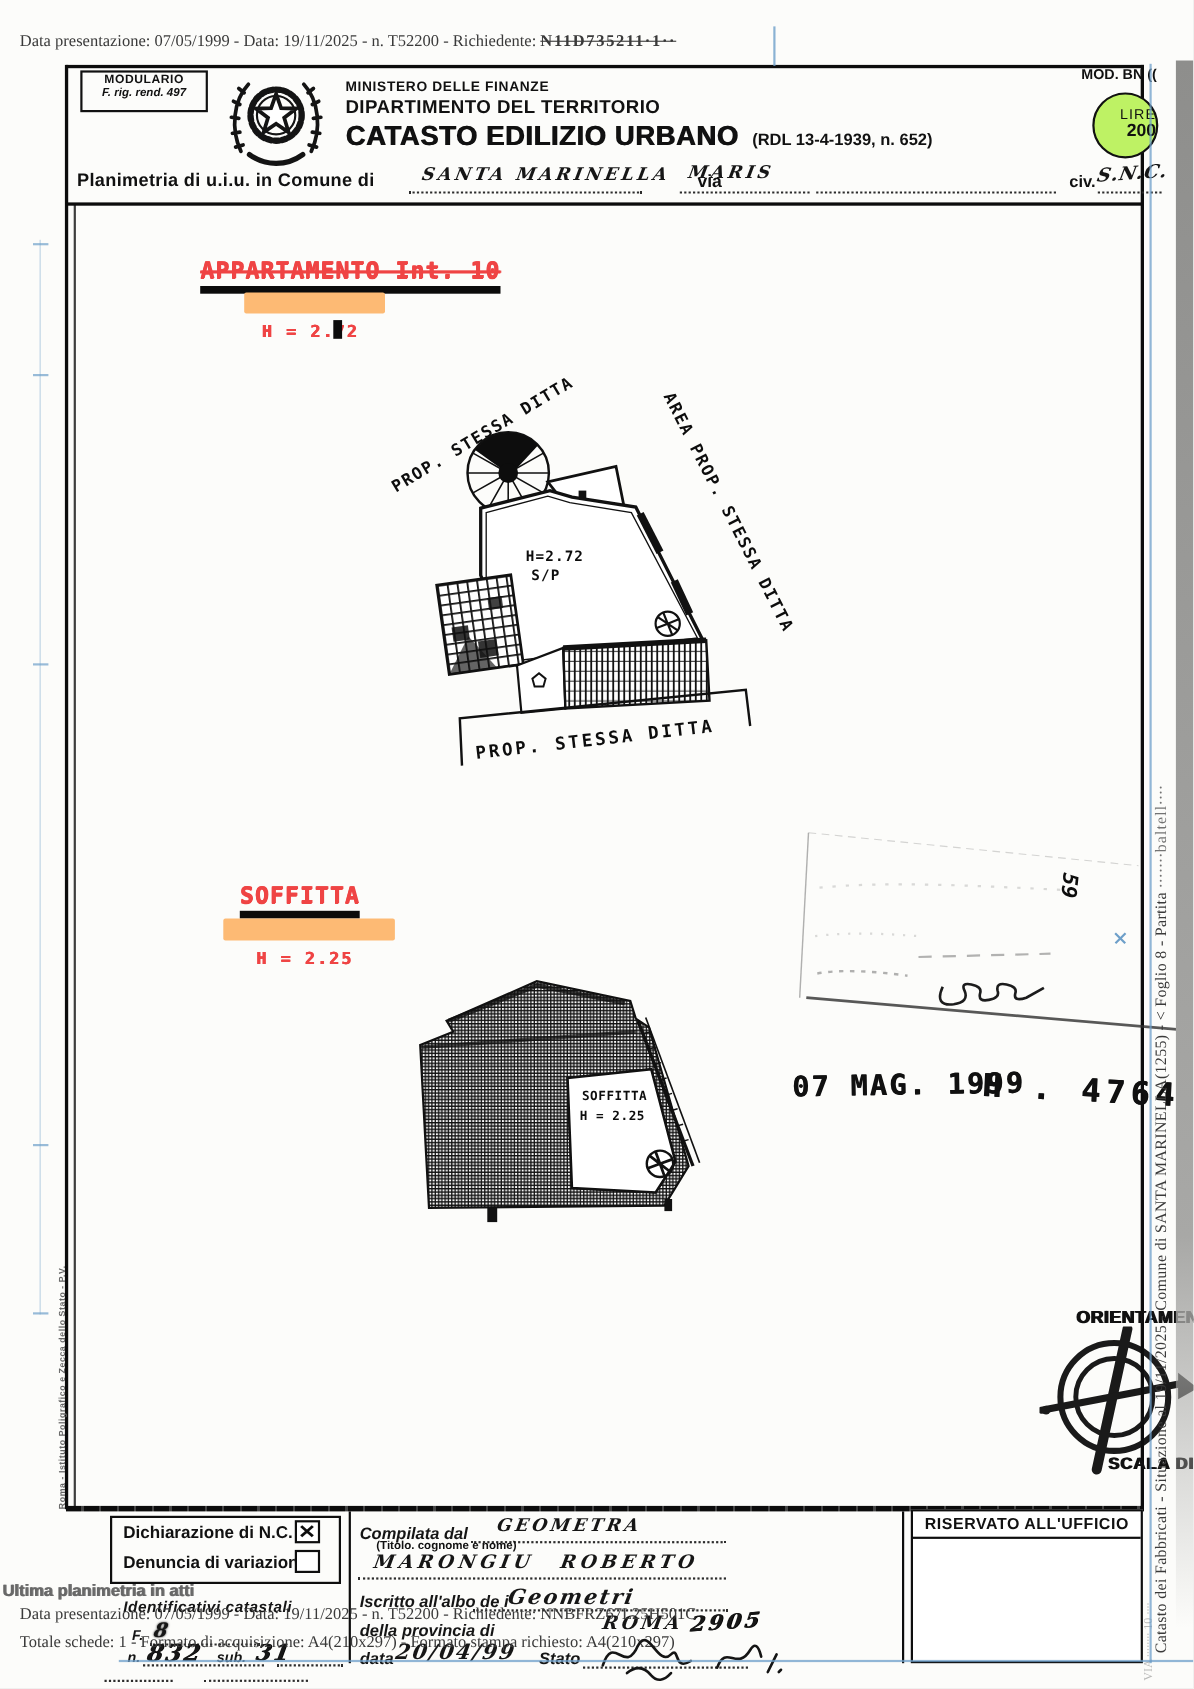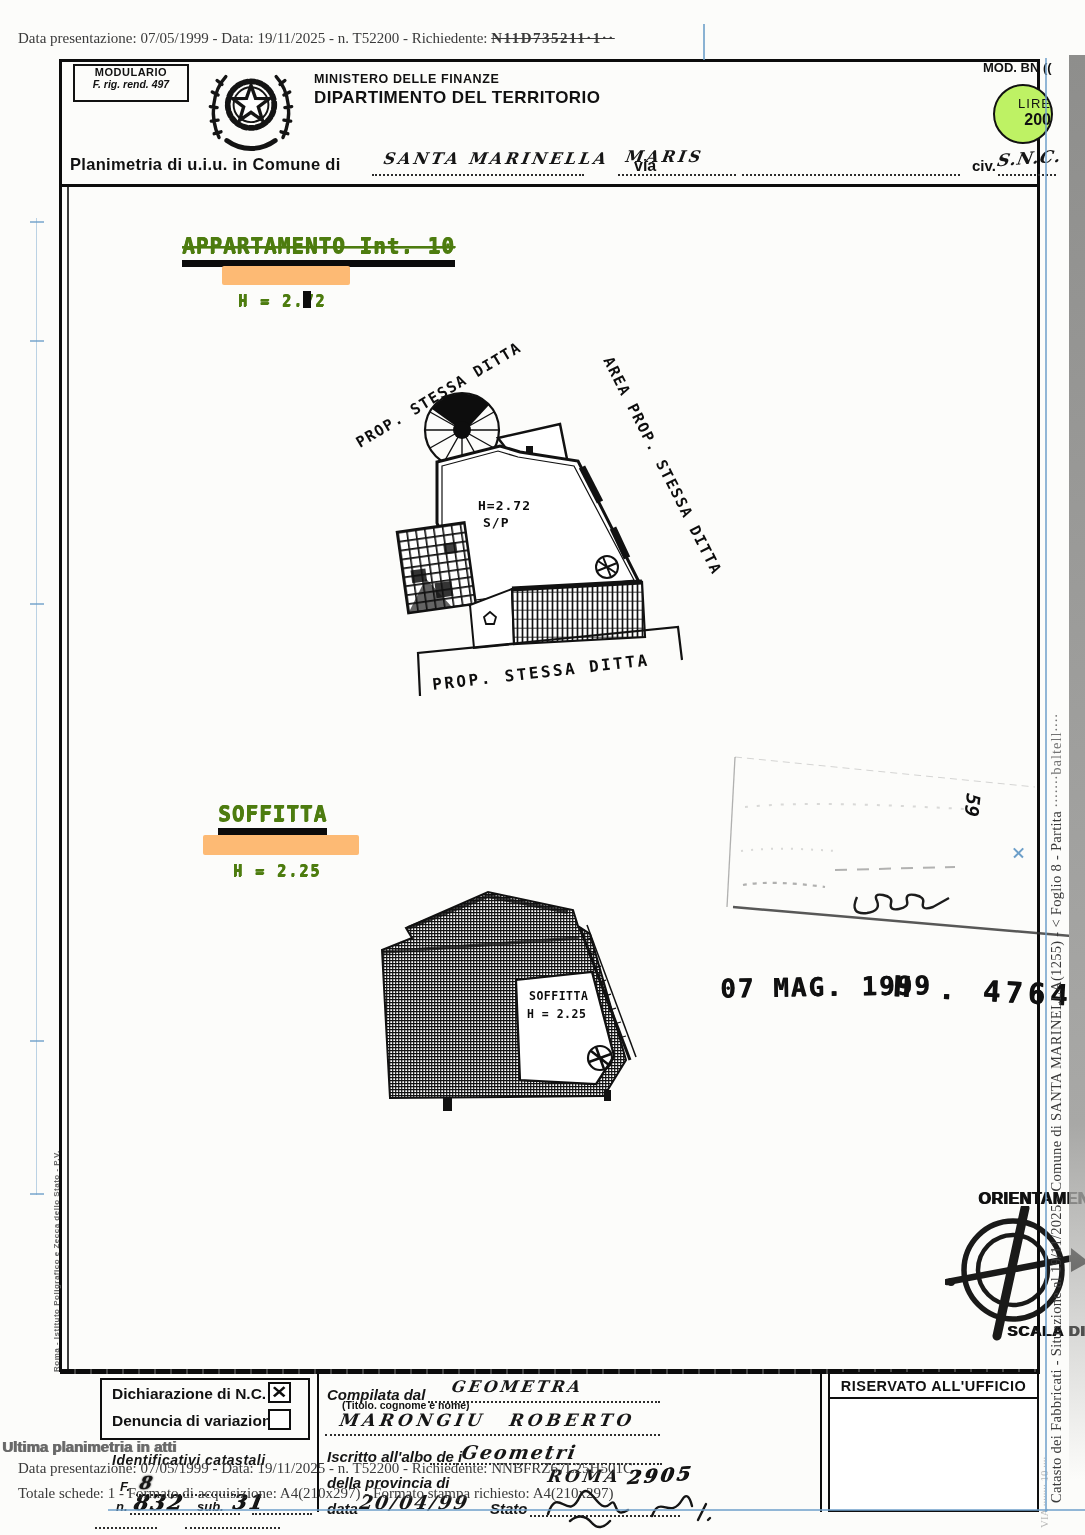--- a/index.html
+++ b/index.html
@@ -1,21 +1,21 @@
 <!DOCTYPE html>
 <html><head>
 <meta charset="utf-8">
 <style>
   html,body{margin:0;padding:0;background:#e8e8e6;}
   #page{position:relative;width:1085px;height:1535px;background:#fcfcfa;overflow:hidden;
         font-family:"Liberation Sans",sans-serif;color:#111;}
   .abs{position:absolute;}
   .serif{font-family:"Liberation Serif",serif;}
   .mono{font-family:"DejaVu Sans Mono",monospace;font-weight:bold;}
-  .typew{text-shadow:0.7px 0 currentColor,0 0.6px currentColor;letter-spacing:1px;color:#4d7c0f;}
+  .typew{text-shadow:0.7px 0 currentColor,0 0.6px currentColor;letter-spacing:1px;color:#ef4444;}
   .hand{font-family:"DejaVu Serif",serif;font-style:italic;font-weight:bold;color:#161616;
         transform:skewX(-10deg);letter-spacing:2px;white-space:nowrap;}
   .lbl-it{font-style:italic;font-weight:bold;color:#151515;}
   .dot{border-bottom:2px dotted #2c2c2c;height:1px;}
   .bar{background:#0c0c0c;}
   .obsbar{background:#fdba74;color:transparent;overflow:hidden;white-space:nowrap;
           font-family:"DejaVu Sans Mono",monospace;font-weight:normal;font-size:14px;border-radius:2px;}
   .blue{background:#6d9fc9;}
   .wm{font-family:"Liberation Serif",serif;font-size:15px;color:#3a3a3a;white-space:nowrap;z-index:40;}
   .checkbox{width:23px;height:21px;border:2.5px solid #0e0e0e;box-sizing:border-box;
@@ -55,20 +55,24 @@
       <circle cx="45" cy="42" r="18" stroke-width="2"></circle>
       <path d="M12,76 C2,55 5,28 19,13 M14,70 l-7,2 M11,58 l-7,1 M10,45 l-7,-1 M11,32 l-6,-3 M15,21 l-5,-4" stroke-width="3.5"></path>
       <path d="M78,76 C88,55 85,28 71,13 M76,70 l7,2 M79,58 l7,1 M80,45 l7,-1 M79,32 l6,-3 M75,21 l5,-4" stroke-width="3.5"></path>
       <path d="M20,79 C35,90 55,90 70,79" stroke-width="5"></path>
       <path d="M45,22 L49.7,35.5 L64,35.8 L52.6,44.4 L56.8,58.2 L45,50 L33.2,58.2 L37.4,44.4 L26,35.8 L40.3,35.5 Z" fill="#fff" stroke-width="3.5"></path>
     </g>
   </svg>
 
   <div class="abs" style="left:314px;top:72px;font-size:12.5px;font-weight:bold;letter-spacing:.6px;">MINISTERO DELLE FINANZE</div>
   <div class="abs" style="left:314px;top:88px;font-size:17px;font-weight:bold;letter-spacing:.4px;">DIPARTIMENTO DEL TERRITORIO</div>
+  <div class="abs" style="left:314px;top:110px;white-space:nowrap;">
+    <span style="font-size:25px;font-weight:bold;letter-spacing:.5px;text-shadow:.8px 0 #111;">CATASTO EDILIZIO URBANO</span>
+    <span style="font-size:15px;font-weight:bold;margin-left:8px;">(RDL 13-4-1939, n. 652)</span>
+  </div>
 
   <div class="abs" style="left:983px;top:60px;font-size:13px;white-space:nowrap;">
     <span style="font-weight:bold;">MOD. BN ((</span>
   </div>
   <div class="abs" style="left:993px;top:84px;width:60px;height:60px;border:2.5px solid #111;border-radius:50%;text-align:right;box-sizing:border-box;padding-top:10px;background:#bef264;z-index:3;">
     <div style="font-size:13px;letter-spacing:1px;">LIRE</div>
     <div style="font-size:16px;font-weight:bold;">200</div>
   </div>
 
   <div class="abs" style="left:70px;top:155px;font-size:16.5px;font-weight:bold;letter-spacing:.3px;">Planimetria di u.i.u. in Comune di</div>

